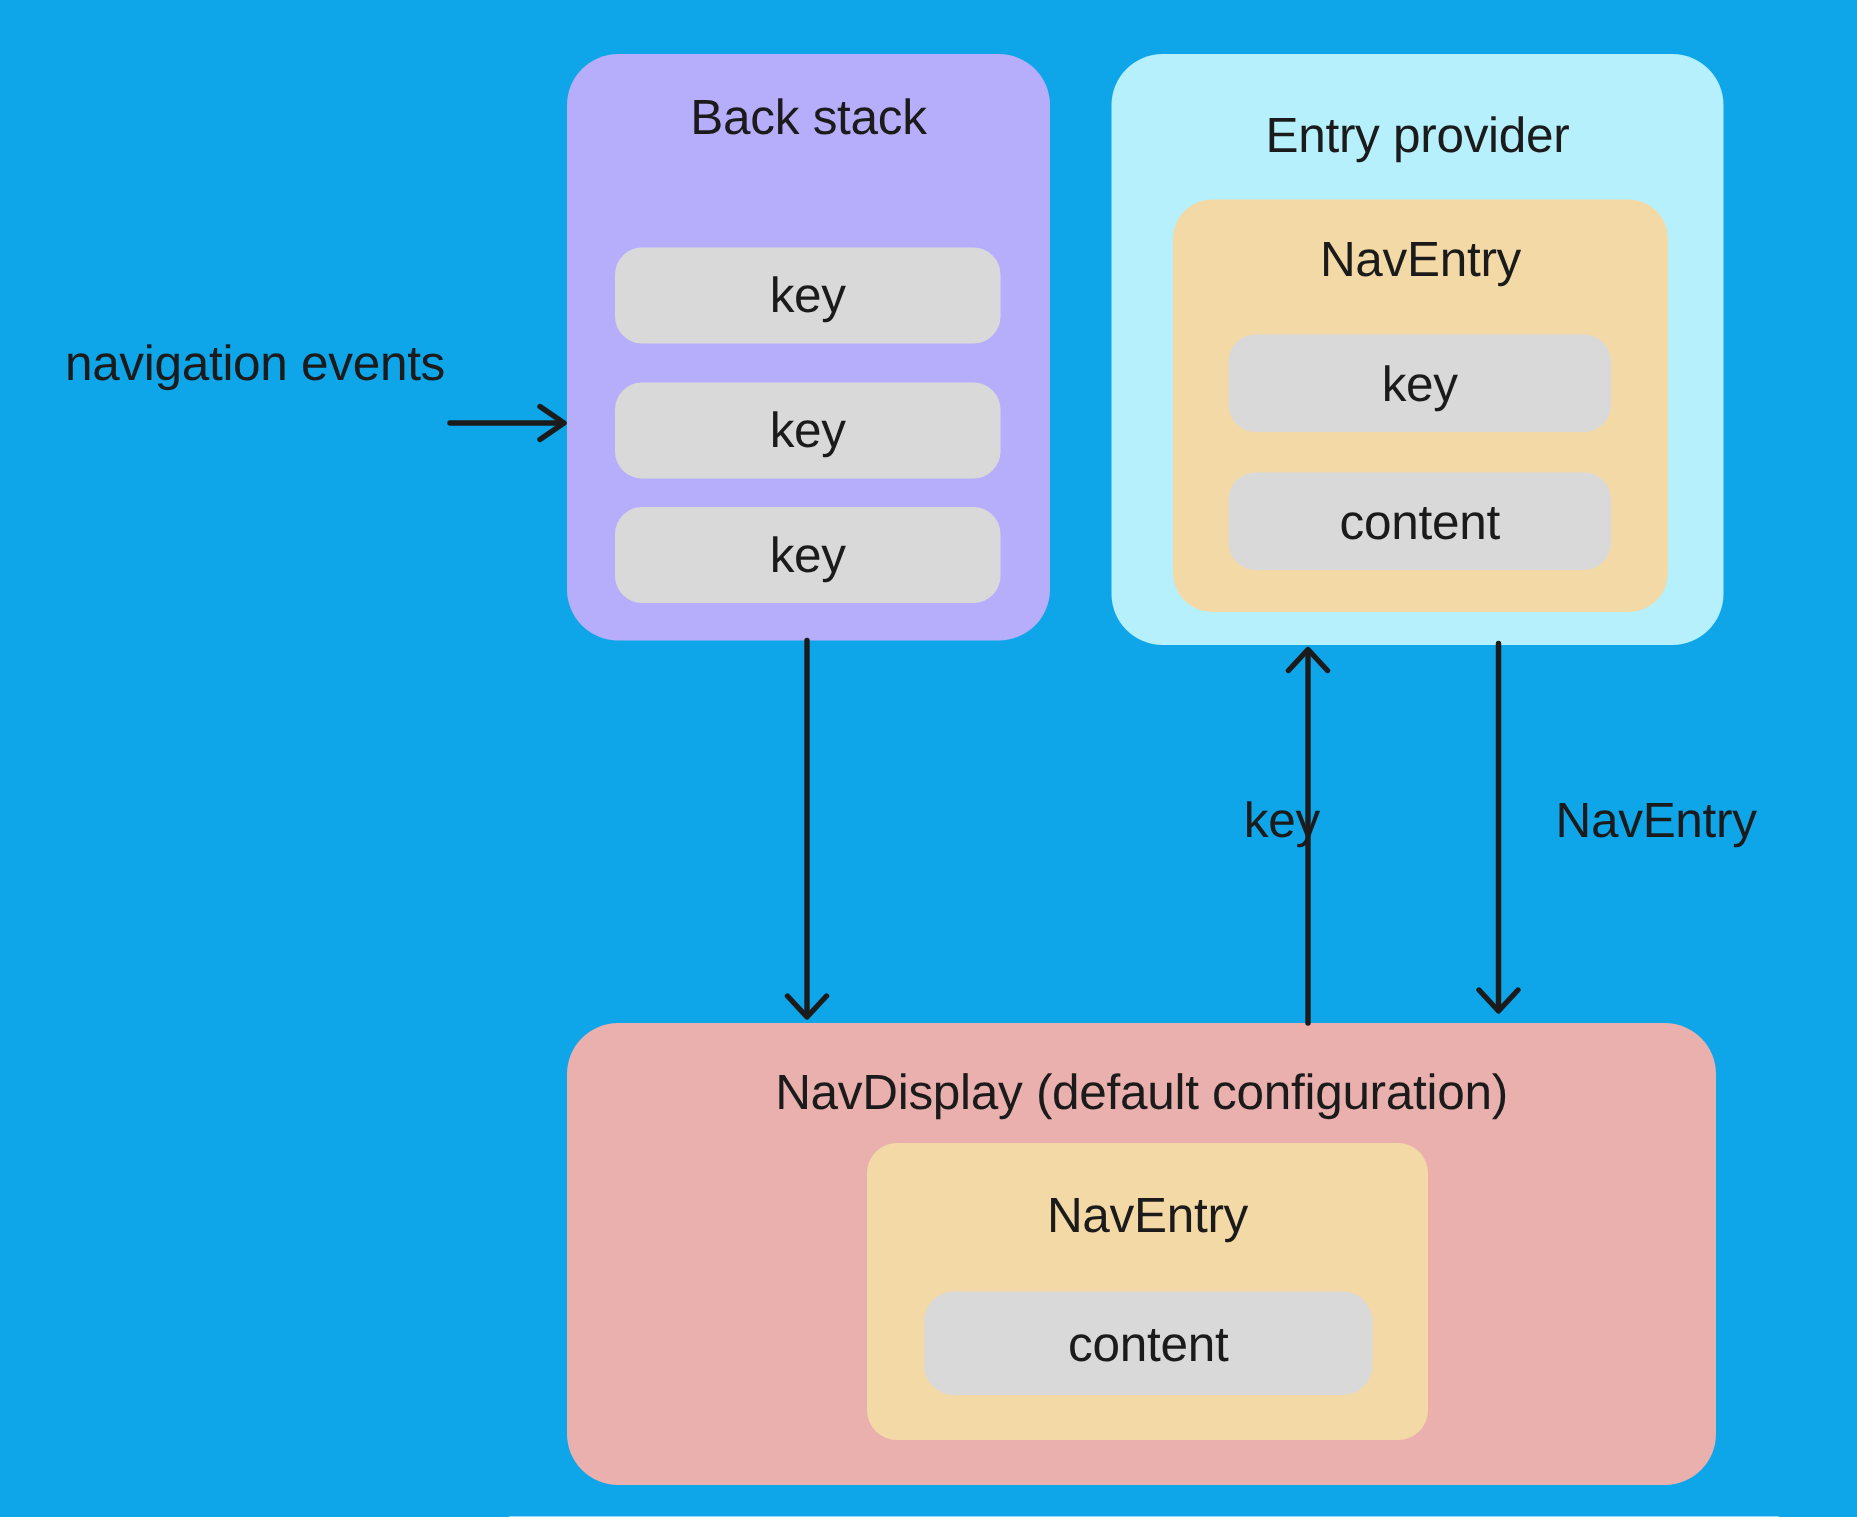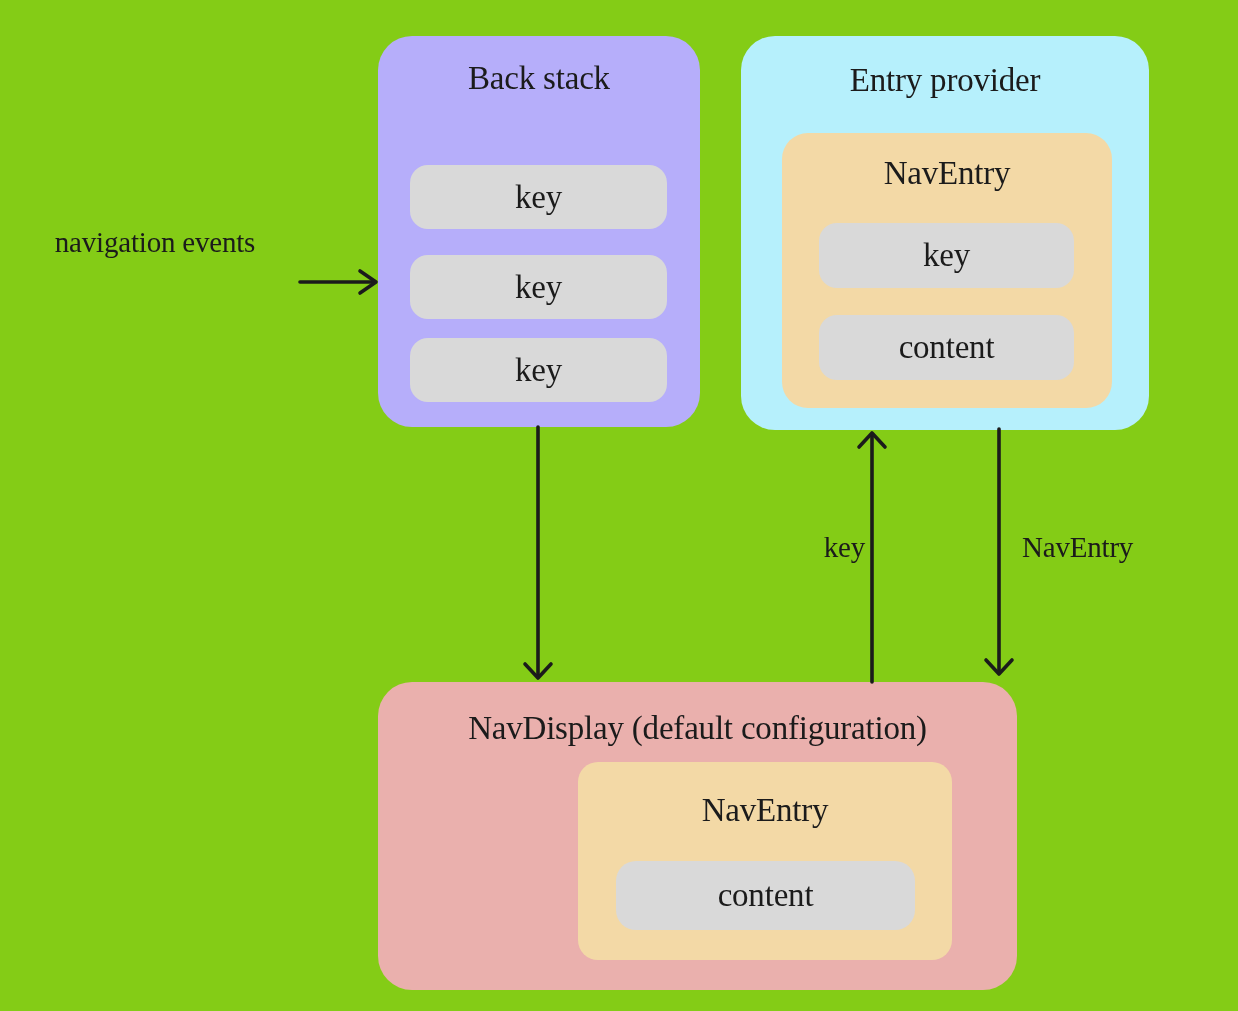--- a/index.html
+++ b/index.html
@@ -4,22 +4,22 @@
 <style>
   html, body {
     margin: 0;
     padding: 0;
     background: #ffffff;
   }
   #canvas {
     position: relative;
     width: 1238px;
     height: 1011px;
-    background: #84cc16;
-    font-family: Liberation Serif, serif;
+    background: #0ea5e9;
+    font-family: Liberation Sans, sans-serif;
     color: #1b1b1b;
     overflow: hidden;
   }
   .box {
     position: absolute;
     box-sizing: border-box;
   }
   .big-box {
     border-radius: 34px;
   }
@@ -42,24 +42,25 @@
     justify-content: center;
     font-size: 33px;
     letter-spacing: -0.2px;
   }
   .nav-entry {
     position: absolute;
     background: #f3d9a6;
   }
   .annotation {
     position: absolute;
-    font-size: 29px;
+    font-size: 33px;
     line-height: 44px;
     letter-spacing: -0.2px;
     white-space: nowrap;
+    padding-left: 15px;
   }
   #arrow-layer {
     position: absolute;
     top: 0;
     left: 0;
     width: 1238px;
     height: 1011px;
     pointer-events: none;
   }
 </style>
@@ -75,33 +76,33 @@
     </div>
     <div class="pill" style="left:32px; top:219px; width:257px; height:64px;">
       <span>key</span>
     </div>
     <div class="pill" style="left:32px; top:302px; width:257px; height:64px;">
       <span>key</span>
     </div>
   </div>
 
   <div class="box big-box" style="left: 741px; top: 36px; width: 408px; height: 394px; background: rgb(182, 240, 252);">
-    <div class="box-title" style="top:24px;">Entry provider</div>
+    <div class="box-title" style="top:34px;">Entry provider</div>
     <div class="box nav-entry" style="left: 41px; top: 97px; width: 330px; height: 275px; border-radius: 26px; background: rgb(243, 217, 166);">
       <div class="box-title" style="top:20px;">NavEntry</div>
       <div class="pill" style="left:37px; top:90px; width:255px; height:65px;">
         <span>key</span>
       </div>
       <div class="pill" style="left:37px; top:182px; width:255px; height:65px;">
         <span>content</span>
       </div>
     </div>
   </div>
 
-  <div class="box big-box" style="left: 378px; top: 682px; width: 639px; height: 308px; background: rgb(234, 176, 173);">
+  <div class="box big-box" style="left: 378px; top: 682px; width: 766px; height: 308px; background: rgb(234, 176, 173);">
     <div class="box-title" style="top:26px;">NavDisplay (default configuration)</div>
     <div class="box nav-entry" style="left: 200px; top: 80px; width: 374px; height: 198px; border-radius: 20px; background: rgb(243, 217, 166);">
       <div class="box-title" style="top:28px;">NavEntry</div>
       <div class="pill" style="left:38px; top:99px; width:299px; height:69px; border-radius:20px;">
         <span>content</span>
       </div>
     </div>
   </div>
 
   <div class="annotation" style="left:0px; top:220px; width:310px; text-align:center;">

